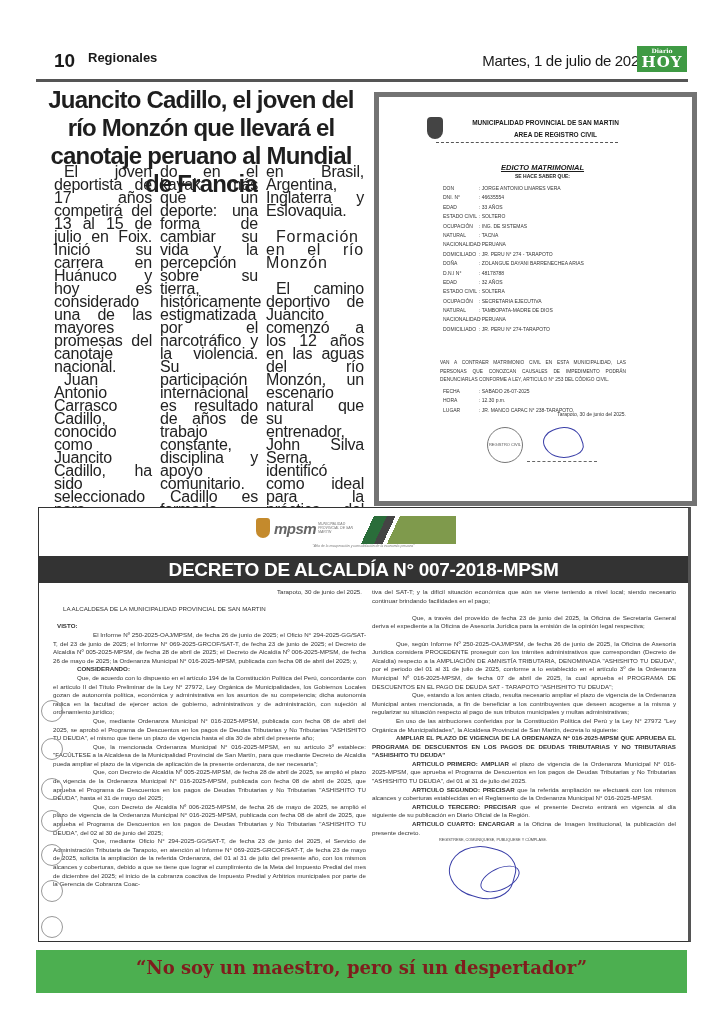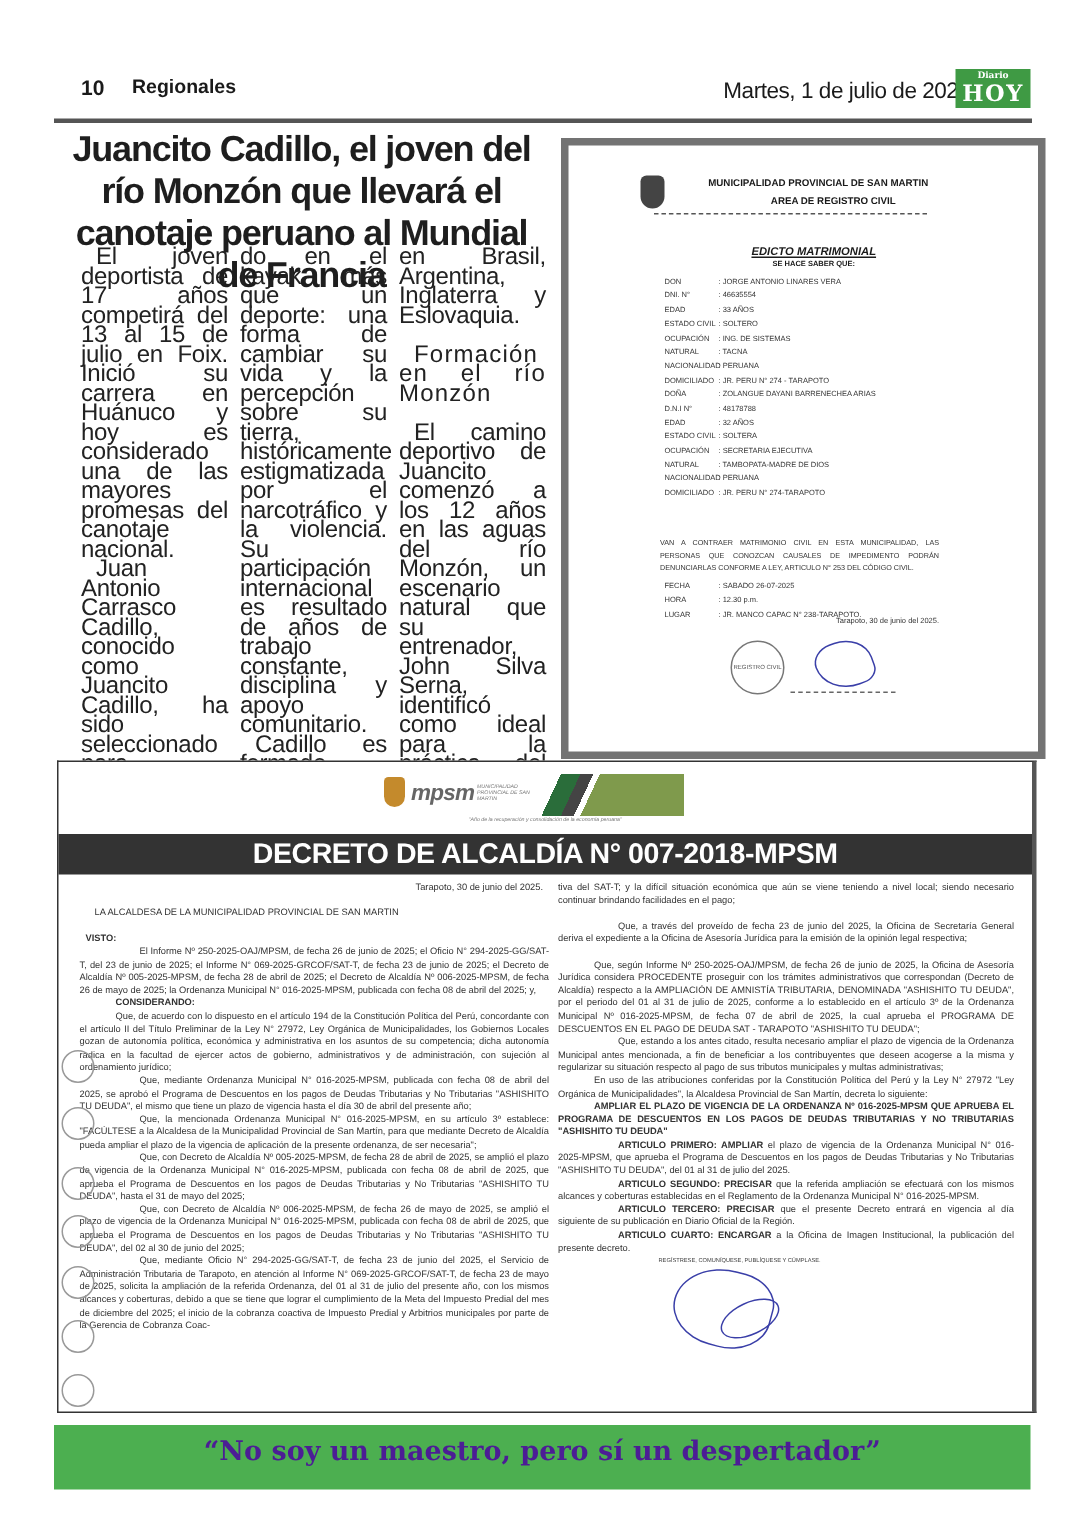--- a/index.html
+++ b/index.html
@@ -1,18 +1,18 @@
 <!DOCTYPE html>
 <html><head>
 <meta charset="utf-8">
 <style>
   html,body{margin:0;padding:0;background:#fff;}
   body{width:723px;height:1024px;position:relative;overflow:hidden;font-family:"Liberation Sans",sans-serif;color:#1a1a1a;}
   .header{position:absolute;left:54px;top:46px;width:633px;height:28px;}
-  .pagenum{position:absolute;left:0;top:4px;font-size:14px;font-weight:bold;}
+  .pagenum{position:absolute;left:0;top:4px;font-size:19px;font-weight:bold;}
   .section{position:absolute;left:34px;top:4px;font-size:13px;font-weight:bold;}
   .date{position:absolute;right:40px;top:6px;font-size:15px;letter-spacing:-0.3px;}
   .logo{position:absolute;right:0;top:0;width:50px;height:26px;background:#3f9a44;color:#fff;text-align:center;}
   .logo .small{display:block;font-family:"DejaVu Serif",serif;font-size:6px;font-weight:bold;line-height:8px;padding-top:1px;}
   .logo .big{display:block;font-family:"DejaVu Serif",serif;font-size:15px;font-weight:bold;line-height:15px;letter-spacing:1px;}
   .rule{position:absolute;left:36px;top:79px;width:652px;height:3px;background:#555;}
 
   .headline{position:absolute;left:36px;top:86px;width:330px;font-size:24px;font-weight:bold;line-height:28px;text-align:center;letter-spacing:-0.8px;color:#1e1e1e;}
   .cols{position:absolute;left:54px;top:165px;width:314px;height:330px;}
   .col{position:absolute;top:0;width:98px;font-size:16px;line-height:13px;text-align:justify;color:#222;letter-spacing:-0.2px;}
@@ -52,21 +52,21 @@
   .ind2{text-indent:24px;}
   .b{font-weight:bold;}
   .right{text-align:right;}
   .mt{margin-top:8.6px !important;}
   .seal{position:absolute;left:2px;width:20px;height:20px;border:1px solid #999;border-radius:50%;}
   .sig-block{position:absolute;left:400px;top:330px;width:110px;height:80px;}
   .sig-line{position:absolute;left:0;top:0;font-size:3.8px;color:#444;white-space:nowrap;}
   .sig-scrib{position:absolute;left:10px;top:8px;width:64px;height:50px;border:1.2px solid #3a3fa8;border-radius:60% 40% 50% 50%;transform:rotate(15deg);}
   .sig-scrib2{position:absolute;left:40px;top:30px;width:40px;height:20px;border:1.2px solid #3a3fa8;border-radius:50%;transform:rotate(-25deg);}
 
-  .quote{position:absolute;left:36px;top:950px;width:651px;height:43px;background:#4caf50;color:#4c1d95;text-align:center;font-family:"DejaVu Serif",serif;font-size:18px;font-weight:bold;line-height:36px;}
+  .quote{position:absolute;left:36px;top:950px;width:651px;height:43px;background:#4caf50;color:#7f1d1d;text-align:center;font-family:"DejaVu Serif",serif;font-size:18px;font-weight:bold;line-height:36px;}
 </style>
 </head>
 <body>
 
 <div class="header">
   <span class="pagenum">10</span>
   <span class="section">Regionales</span>
   <span class="date">Martes, 1 de julio de 2025</span>
   <div class="logo">
     <span class="small">Diario</span>

